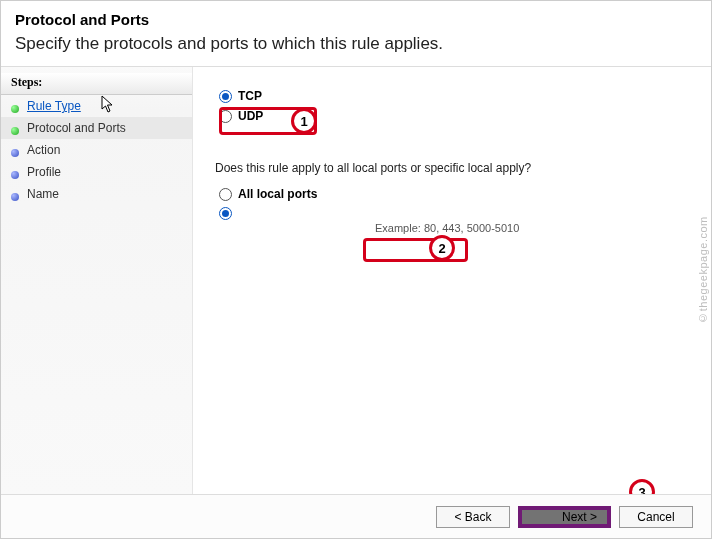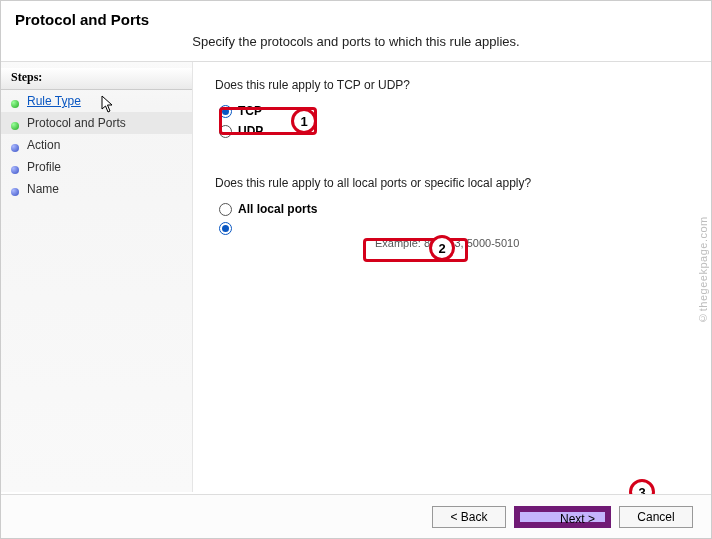--- a/index.html
+++ b/index.html
@@ -16,23 +16,22 @@
   .header {
     padding: 10px 14px 8px 14px;
   }
   .title {
     font-size: 15px;
     font-weight: bold;
     color: #000;
     margin-bottom: 6px;
   }
   .subtitle {
-    font-size: 13px;
+    font-size: 17px;
     color: #222;
-    text-align: center;
   }
   .divider {
     border-top: 1px solid #ddd;
     margin-top: 4px;
   }
   .body-area {
     display: flex;
     height: 430px;
   }
   .sidebar {
@@ -166,22 +165,22 @@
   .btn {
     min-width: 74px;
     height: 22px;
     font-size: 12px;
     border: 1px solid #999;
     background: #f7f7f7;
     cursor: pointer;
     padding: 0 10px;
   }
   .btn.primary {
-    border: 6px solid #701a75;
-    background: #c4b5fd;
+    border: 4px solid #701a75;
+    background: #737373;
     padding-left: 40px;
   }
   .watermark {
     position: absolute;
     right: 2px;
     top: 50%;
     transform: translateY(-50%) rotate(180deg);
     writing-mode: vertical-rl;
     color: #bdbdbd;
     font-size: 11px;
@@ -223,21 +222,20 @@
     </div>
   </div>
 
   <span class="cursor-icon">
     <svg width="16" height="18" viewBox="0 0 16 18">
         <path d="M1 1 L1 14 L4.5 11 L7 17 L9 16 L6.5 10 L11 10 Z" fill="#fff" stroke="#000" stroke-width="1"></path>
       </svg>
   </span>
 
   <div class="content">
-    <div class="q-text">Does this rule apply to TCP or UDP?</div>
 
     <div class="radio-row">
       <span class="radio checked"></span>
       <span class="radio-label">TCP</span>
     </div>
     <div class="radio-row">
       <span class="radio"></span>
       <span class="radio-label">UDP</span>
     </div>
 

